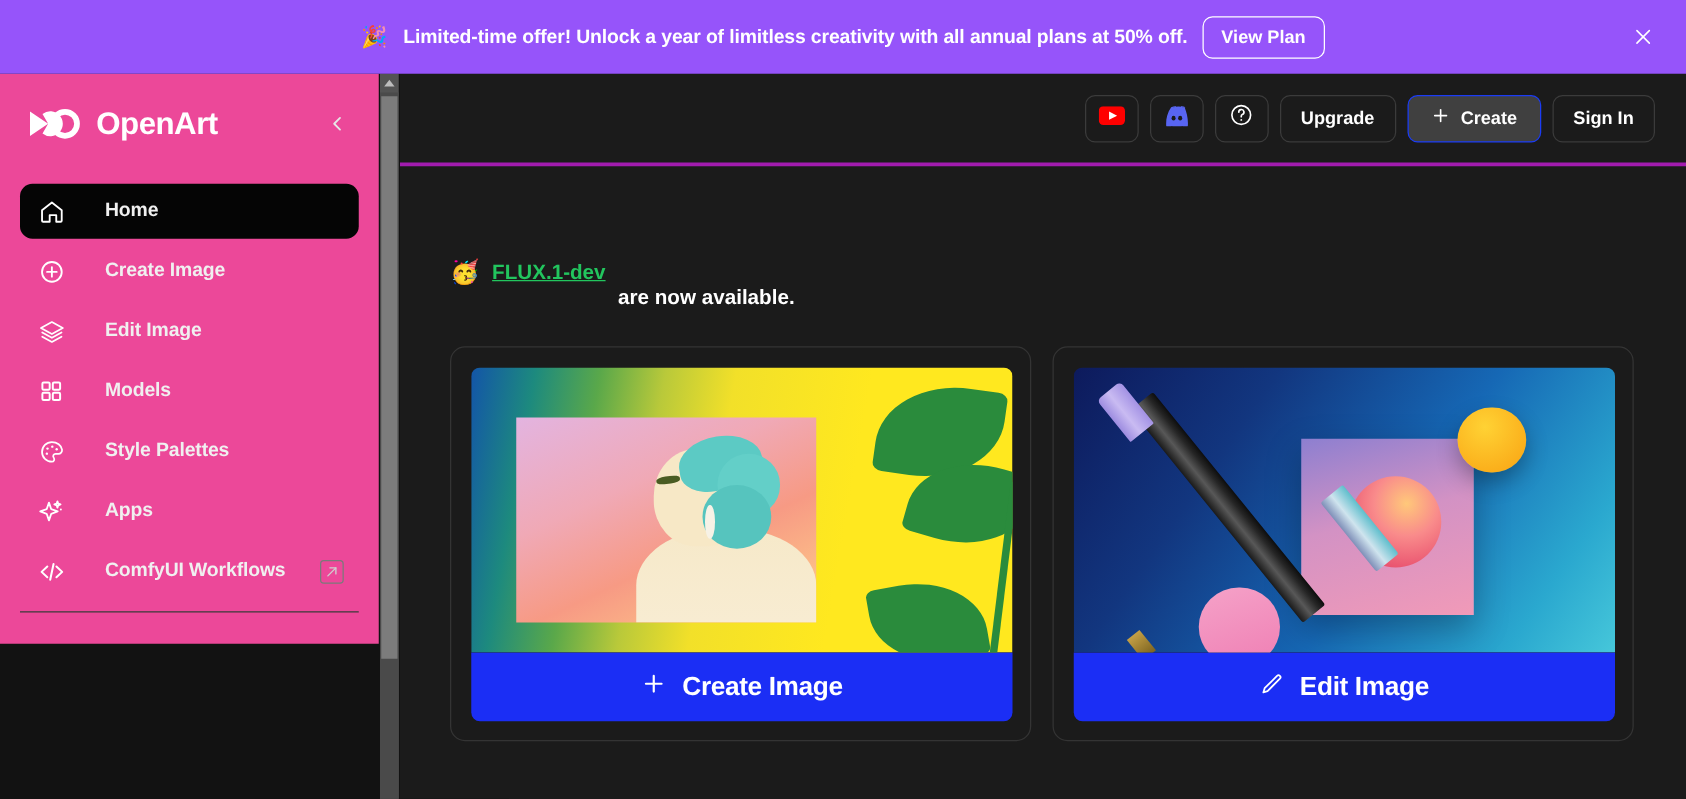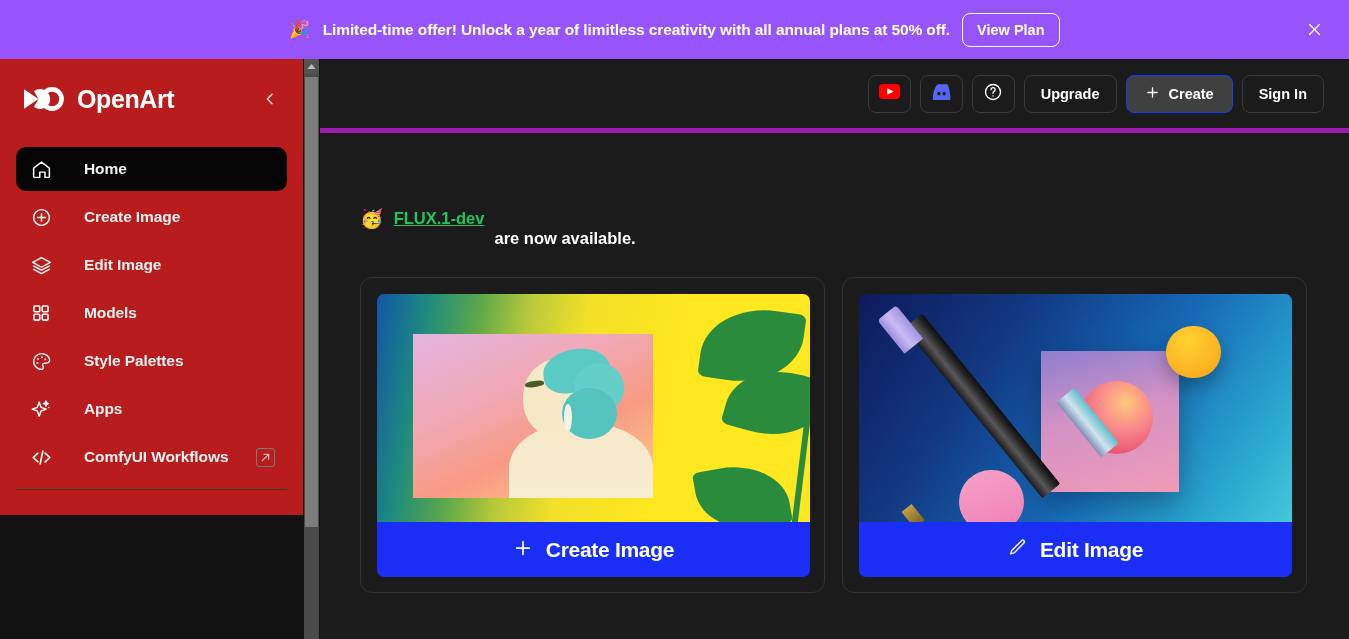--- a/index.html
+++ b/index.html
@@ -37,21 +37,21 @@
     transform: translateY(-50%);
     width: 26px; height: 26px; cursor: pointer;
     display: flex; align-items: center; justify-content: center;
     color: #ffffff;
   }
 
   
   .sidebar {
     position: absolute; top: 59px; left: 0;
     width: 303px; height: 456px;
-    background: #b91c1c;
+    background: #ec4899;
     padding: 0;
     overflow: hidden;
   }
   .brand-row {
     display: flex; align-items: center;
     height: 80px; padding: 0 20px 0 22px;
   }
   .brand-logo { width: 44px; height: 26px; flex: 0 0 auto; }
   .brand-name {
     color: #ffffff; font-size: 25px; font-weight: 700;
@@ -129,21 +129,21 @@
   }
 
   
   .main {
     position: absolute; top: 59px; left: 320px;
     width: 1029px; height: 580px;
     background: #1b1b1b;
     overflow: hidden;
   }
   .topbar {
-    height: 74px; border-bottom: 5px solid #a21caf;
+    height: 74px; border-bottom: 3px solid #a21caf;
     display: flex; align-items: center; justify-content: flex-end;
     padding-right: 25px; gap: 9px;
   }
   .tb-icon-btn {
     width: 43px; height: 38px; border-radius: 8px;
     border: 1px solid #3b3b3b; background: #1b1b1b;
     display: flex; align-items: center; justify-content: center;
     cursor: pointer;
   }
   .tb-btn {

